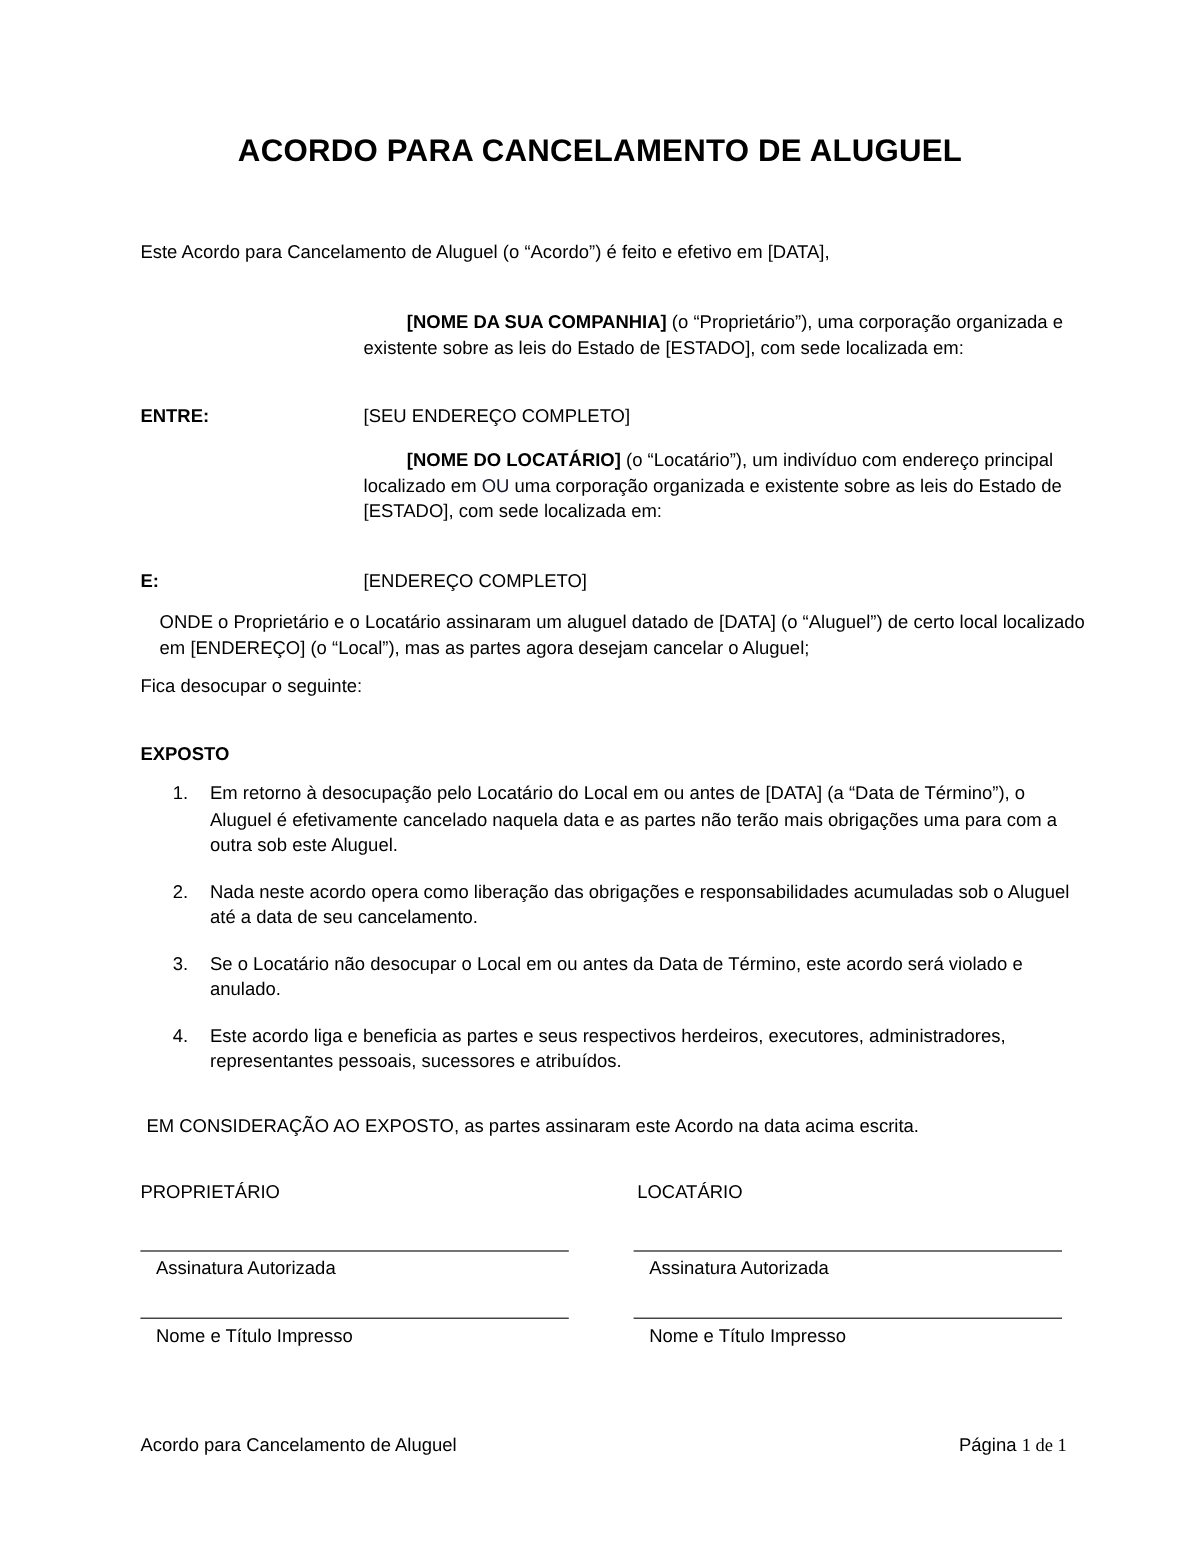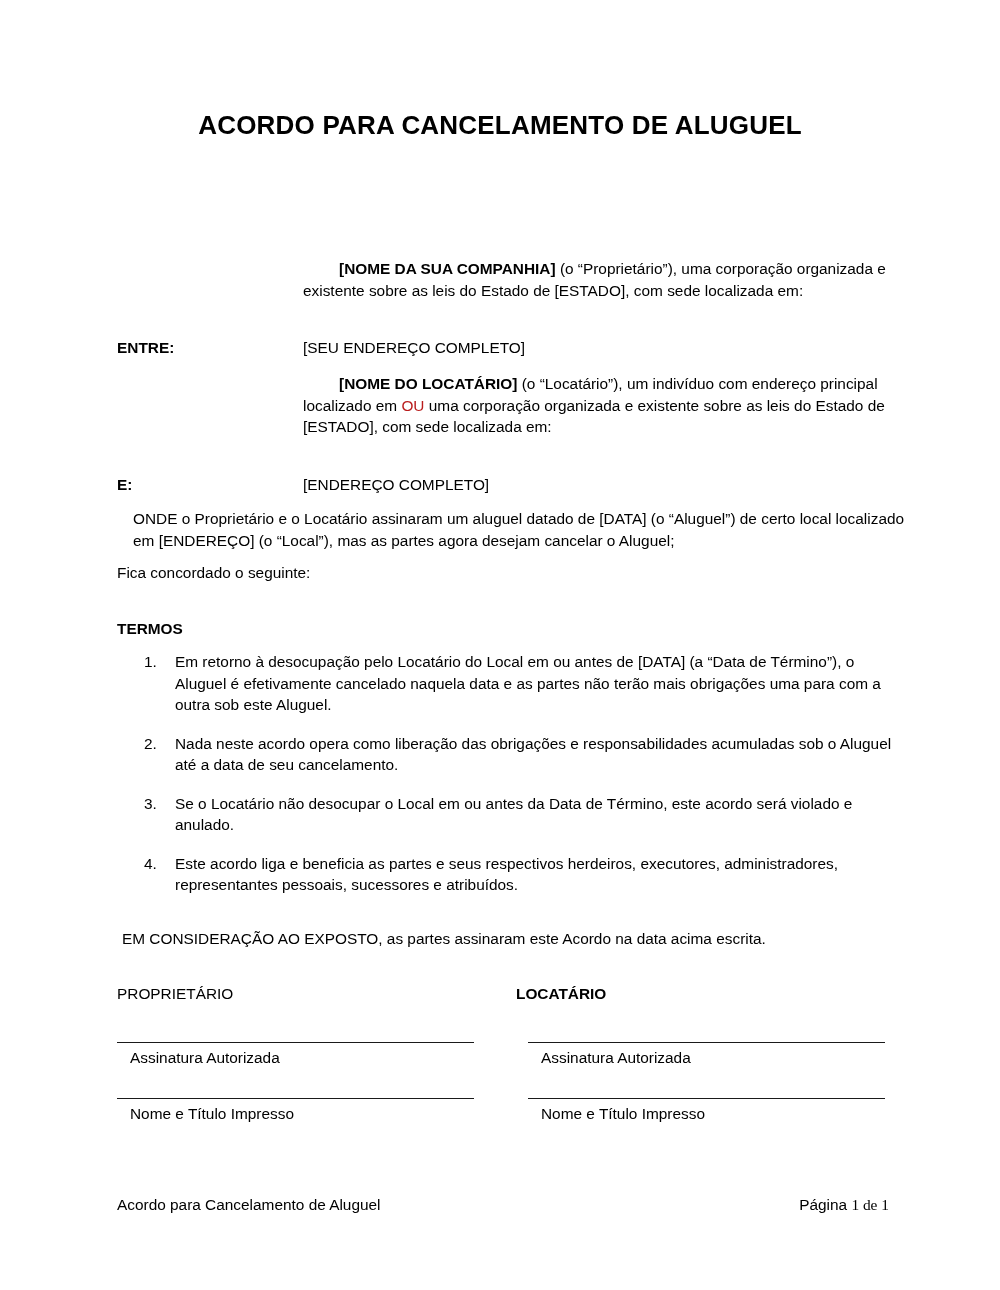--- a/index.html
+++ b/index.html
@@ -63,21 +63,21 @@
     white-space: nowrap;
   }
   .party-body {
     flex: 1 1 auto;
   }
   .party-body .strong { font-weight: bold; padding-left: 36px; }
   .party-address {
     margin-top: 36px;
   }
   .ou-highlight {
-    color: #b91c1c;
+    color: #0f172a;
     font-weight: normal;
   }
 
   
   .onde { top: 508px; margin-left: 16px; }
   .fica { top: 562px; }
 
   
   .termos-heading {
     position: absolute;
@@ -131,23 +131,22 @@
     font-size: 15.4px;
     line-height: 21.5px;
   }
   .sig-headings .col-left {
     position: absolute;
     left: 0;
     top: 0;
   }
   .sig-headings .col-right {
     position: absolute;
-    left: 399px;
+    left: 414px;
     top: 0;
-    font-weight: bold;
   }
 
   .sig-block {
     position: absolute;
     width: 357px;
     font-size: 15.4px;
     line-height: 21.5px;
   }
   .sig-block .rule {
     border-top: 1.6px solid #1a1a1a;
@@ -180,42 +179,43 @@
     font-family: "Liberation Serif", serif;
   }
 </style>
 </head>
 <body>
 
 <div class="page">
 
   <div class="doc-title">ACORDO PARA CANCELAMENTO DE ALUGUEL</div>
 
+  <div class="body-text intro">Este Acordo para Cancelamento de Aluguel (o “Acordo”) é feito e efetivo em [DATA],</div>
 
   <div class="party-row entre">
     <div class="party-label">ENTRE:</div>
     <div class="party-body">
       <div><span class="strong">[NOME DA SUA COMPANHIA]</span><span> (o “Proprietário”), uma corporação organizada e existente sobre as leis do Estado de [ESTADO], com sede localizada em:</span></div>
       <div class="party-address">[SEU ENDEREÇO COMPLETO]</div>
     </div>
   </div>
 
   <div class="party-row e">
     <div class="party-label">E:</div>
     <div class="party-body">
       <div><span class="strong">[NOME DO LOCATÁRIO]</span><span> (o “Locatário”), um indivíduo com endereço principal localizado em </span><span class="ou-highlight">OU</span><span> uma corporação organizada e existente sobre as leis do Estado de [ESTADO], com sede localizada em:</span></div>
       <div class="party-address">[ENDEREÇO COMPLETO]</div>
     </div>
   </div>
 
   <div class="body-text onde">ONDE o Proprietário e o Locatário assinaram um aluguel datado de [DATA] (o “Aluguel”) de certo local localizado em [ENDEREÇO] (o “Local”), mas as partes agora desejam cancelar o Aluguel;</div>
 
-  <div class="body-text fica">Fica concordado o seguinte:</div>
-
-  <div class="termos-heading">TERMOS</div>
+  <div class="body-text fica">Fica desocupar o seguinte:</div>
+
+  <div class="termos-heading">EXPOSTO</div>
 
   <ol class="terms-list">
     <li>
       <span class="num">1.</span>
       <span>Em retorno à desocupação pelo Locatário do Local em ou antes de [DATA] (a “Data de Término”), o Aluguel é efetivamente cancelado naquela data e as partes não terão mais obrigações uma para com a outra sob este Aluguel.</span>
     </li>
     <li>
       <span class="num">2.</span>
       <span>Nada neste acordo opera como liberação das obrigações e responsabilidades acumuladas sob o Aluguel até a data de seu cancelamento.</span>
     </li>

